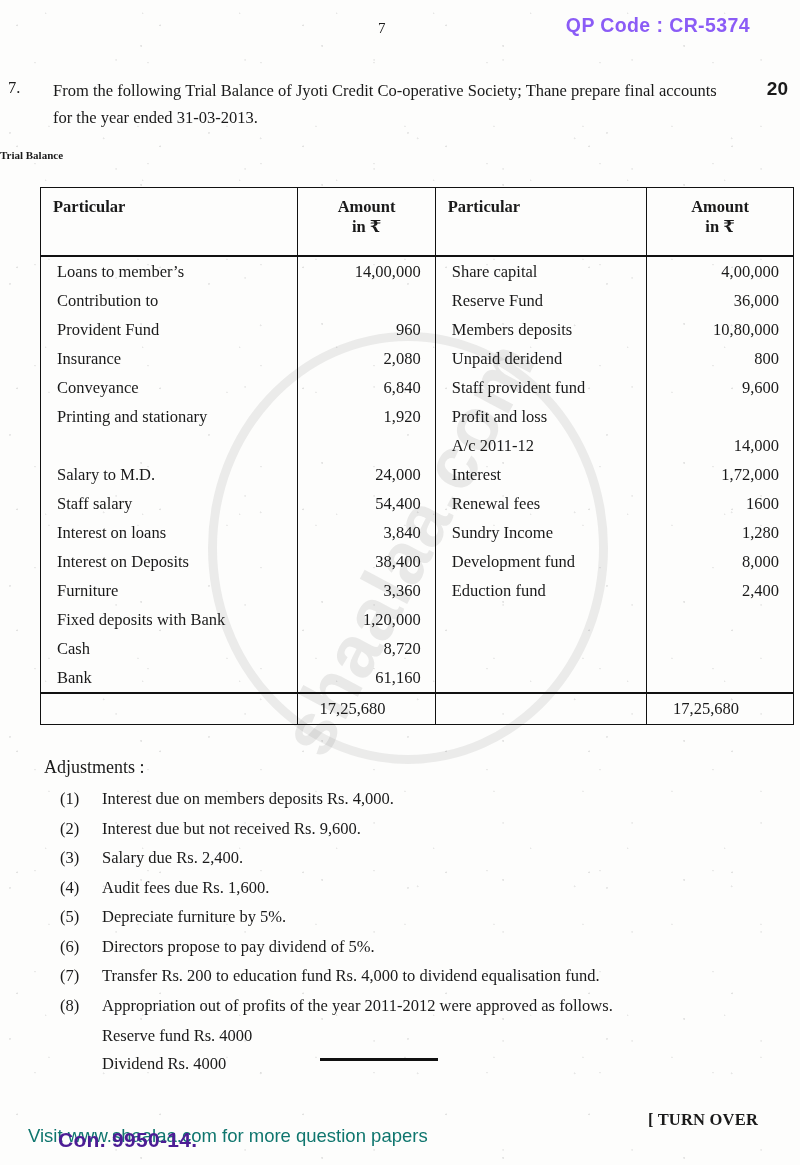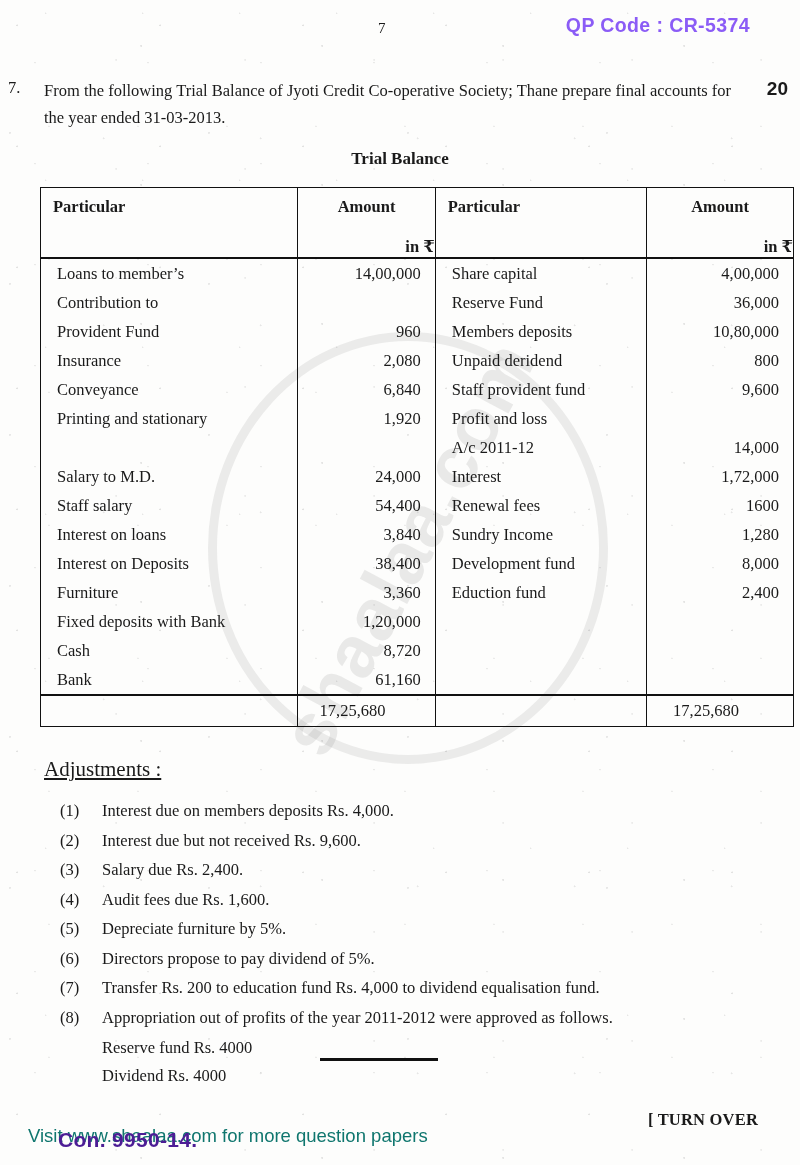--- a/index.html
+++ b/index.html
@@ -102,21 +102,21 @@
     top: 78px;
     width: 784px;
   }
   #question .qnum {
     position: absolute;
     left: 0;
     top: 0;
     font-size: 16.5px;
   }
   #question .qbody {
-    margin-left: 36px;
+    margin-left: 45px;
     margin-right: 58px;
     font-size: 16.5px;
     line-height: 1.62;
     text-align: left;
     font-family: Liberation Serif, serif;
   }
   #question .marks {
     position: absolute;
     right: 4px;
     top: 0;
@@ -124,22 +124,22 @@
     font-weight: 700;
     font-size: 19px;
   }
 
   
   #tb-title {
     position: absolute;
     left: 0;
     top: 149px;
     width: 800px;
-    text-align: center;
-    font-size: 17px;
+    text-align: left;
+    font-size: 11px;
     font-weight: 700;
   }
 
   
   #tb-table {
     position: absolute;
     left: 40px;
     top: 187px;
     width: 754px;
     border: 1.6px solid #111;
@@ -158,21 +158,21 @@
   #tb-table thead th {
     border-bottom: 2.2px solid #111;
     font-size: 16.5px;
     font-weight: 700;
     height: 58px;
     vertical-align: top;
     padding-top: 9px;
   }
   #tb-table thead th.h-part  { text-align: left;  padding-left: 12px; }
   #tb-table thead th.h-amt   { text-align: center; }
-  #tb-table thead th.h-amt .l2 { display: block; margin-top: 20px; text-align: right; }
+  #tb-table thead th.h-amt .l2 { display: block; margin-top: 0; }
 
   #tb-table tbody td {
     height: 29px;
     font-size: 16.5px;
     line-height: 29px;
     vertical-align: middle;
     white-space: nowrap;
   }
   #tb-table td.part  { text-align: left;  padding-left: 16px; }
   #tb-table td.amt   { text-align: right; padding-right: 14px; }
@@ -186,23 +186,22 @@
   #tb-table tfoot td.amt { text-align: center; padding-right: 28px; }
 
   
   #adjustments {
     position: absolute;
     left: 44px;
     top: 757px;
     width: 712px;
   }
   #adjustments .adj-title {
-    font-size: 21px;
-    margin-bottom: 16px;
-    text-decoration: underline;
+    font-size: 18px;
+    margin-bottom: 8px;
   }
   #adjustments .adj-item {
     position: relative;
     padding-left: 58px;
     font-size: 16.5px;
     line-height: 1.58;
     margin-bottom: 3.5px;
   }
   #adjustments .adj-item .num {
     position: absolute;

